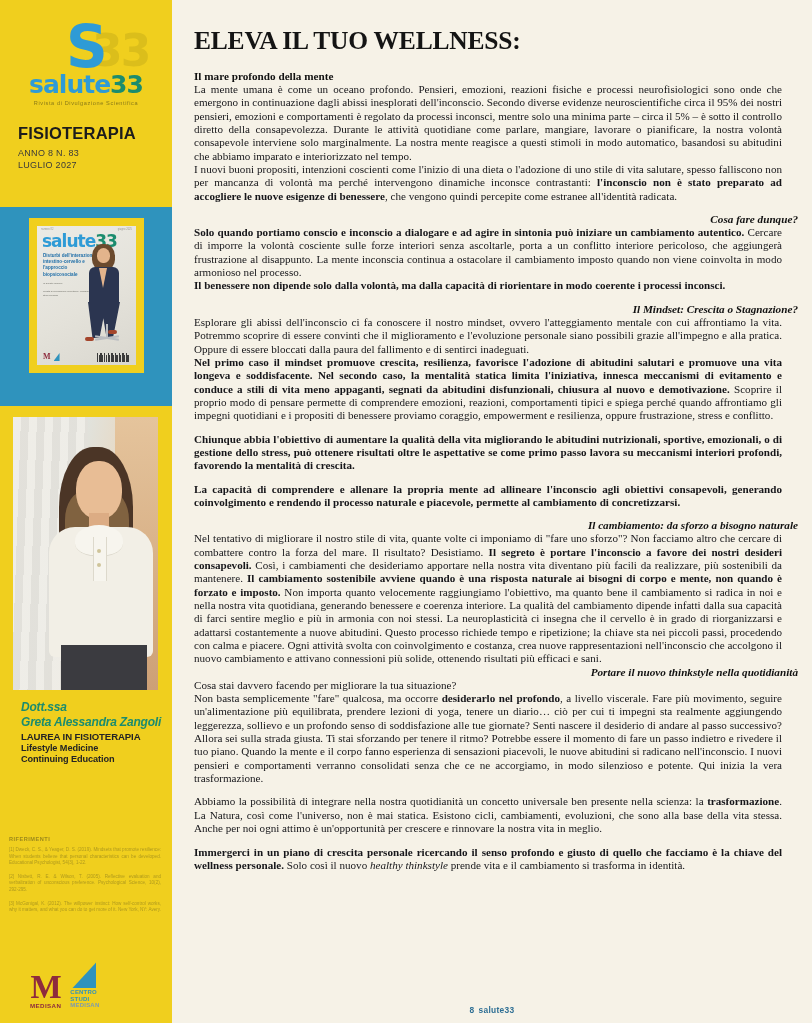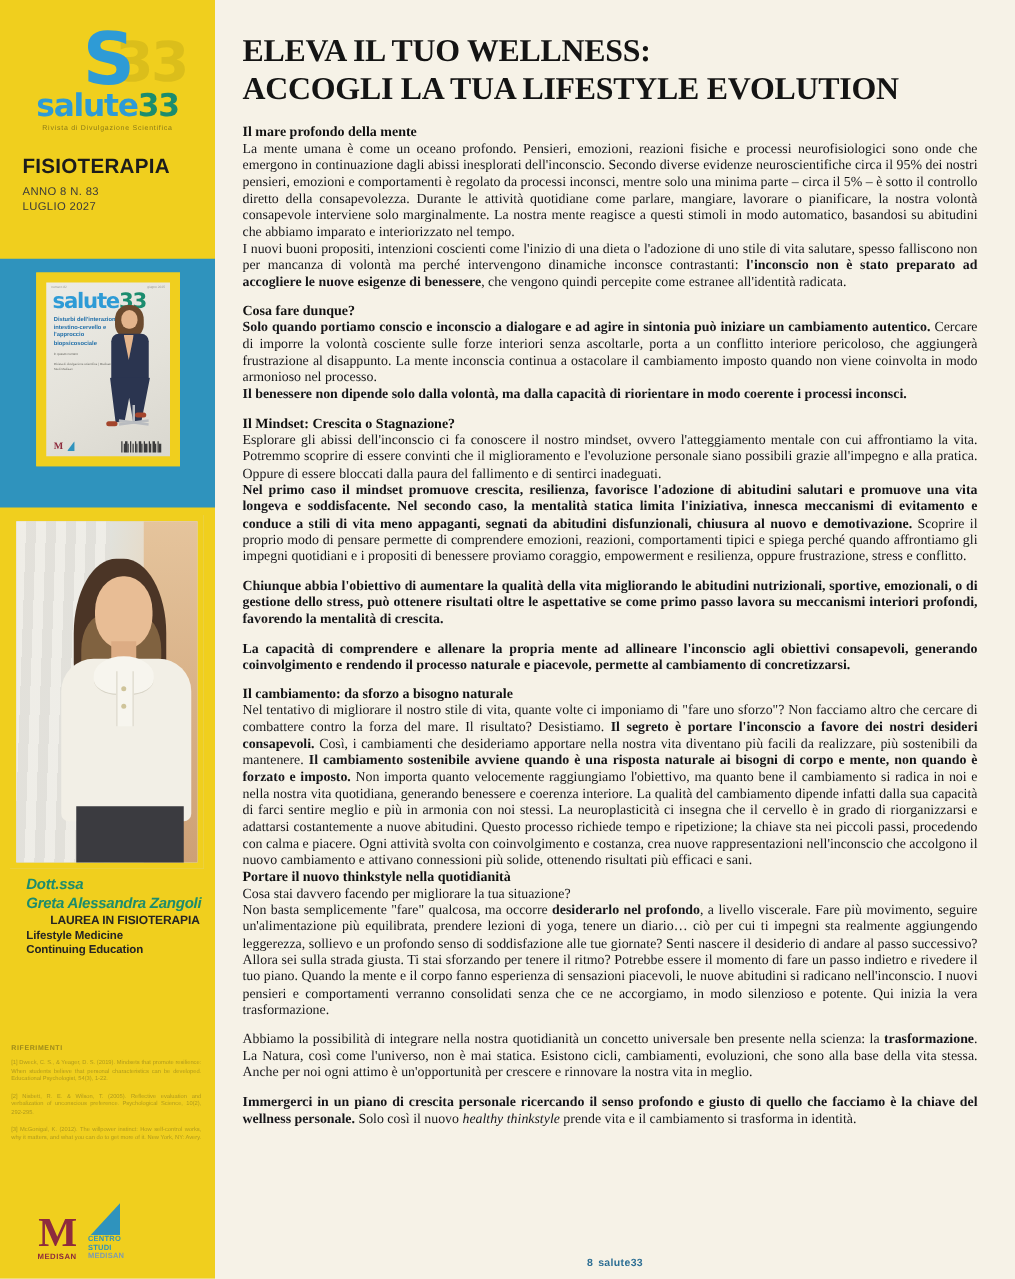--- a/index.html
+++ b/index.html
@@ -173,21 +173,21 @@
     position:absolute;left:21px;top:700px;width:158px;
   }
   .credit .c-it{
     font-family:"Liberation Sans", sans-serif;
     font-style:italic;font-weight:700;font-size:12px;color:#1b8c6e;
     line-height:14.5px;letter-spacing:-.2px;
   }
   .credit .c-b{
     font-family:"Liberation Sans", sans-serif;
     font-weight:700;font-size:9.6px;color:#242424;line-height:11.6px;
-    margin-top:2px;letter-spacing:-.1px;text-align:center;
+    margin-top:2px;letter-spacing:-.1px;
   }
   .credit .c-n{
     font-family:"Liberation Sans", sans-serif;
     font-weight:700;font-size:9.2px;color:#242424;line-height:11.4px;
     letter-spacing:-.1px;
   }
 
   .refs{position:absolute;left:9px;top:836px;width:152px;}
   .refs-title{
     font-family:"Liberation Sans", sans-serif;
@@ -234,21 +234,21 @@
   }
   h1.headline{
     font-family:"Liberation Serif", serif;
     font-size:25.5px;font-weight:700;color:#141414;
     line-height:30px;margin:0 0 14px 0;letter-spacing:-.2px;
   }
   .sec-h{
     font-weight:700;font-size:11.2px;color:#111;margin:0 0 1px 0;
     font-family:"Liberation Serif", serif;
   }
-  .sec-h.it{}
+  .sec-h.it{font-style:italic;text-align:right;}
   p.body{
     font-family:"Liberation Serif", serif;
     font-size:11.1px;line-height:13.35px;color:#16161a;
     text-align:justify;margin:0 16px 10px 0;
     hyphens:auto;
   }
   p.tight{margin-bottom:0;}
   p.body b{font-weight:700;}
   p.body i{font-style:italic;}
   .pagefoot{
@@ -385,21 +385,20 @@
           </div>
         </div>
       </div>
 
     </div>
   </aside>
 
   <main class="main">
     <h1 class="headline">
       <span>ELEVA IL TUO WELLNESS:</span><br>
-      <span>ACCOGLI LA TUA LIFESTYLE EVOLUTION</span>
     </h1>
 
     <div id="sections">
         <section>
           <div class="sec-h">Il mare profondo della mente</div>
           <p class="body tight">La mente umana è come un oceano profondo. Pensieri, emozioni, reazioni fisiche e processi neurofisiologici sono onde che emergono in continuazione dagli abissi inesplorati dell'inconscio. Secondo diverse evidenze neuroscientifiche circa il 95% dei nostri pensieri, emozioni e comportamenti è regolato da processi inconsci, mentre solo una minima parte – circa il 5% – è sotto il controllo diretto della consapevolezza.   Durante le attività quotidiane come parlare, mangiare, lavorare o pianificare, la nostra volontà consapevole interviene solo marginalmente. La nostra mente reagisce a questi stimoli in modo automatico, basandosi su abitudini che abbiamo imparato e interiorizzato nel tempo.</p>
           <p class="body">I nuovi buoni propositi, intenzioni coscienti come l'inizio di una dieta o l'adozione di uno stile di vita salutare, spesso falliscono non per mancanza di volontà ma perché intervengono dinamiche inconsce contrastanti: <b>l'inconscio non è stato preparato ad accogliere le nuove esigenze di benessere</b>, che vengono quindi percepite come estranee all'identità radicata.</p>
         </section>
         <section>
           <div class="sec-h it">Cosa fare dunque?</div>

